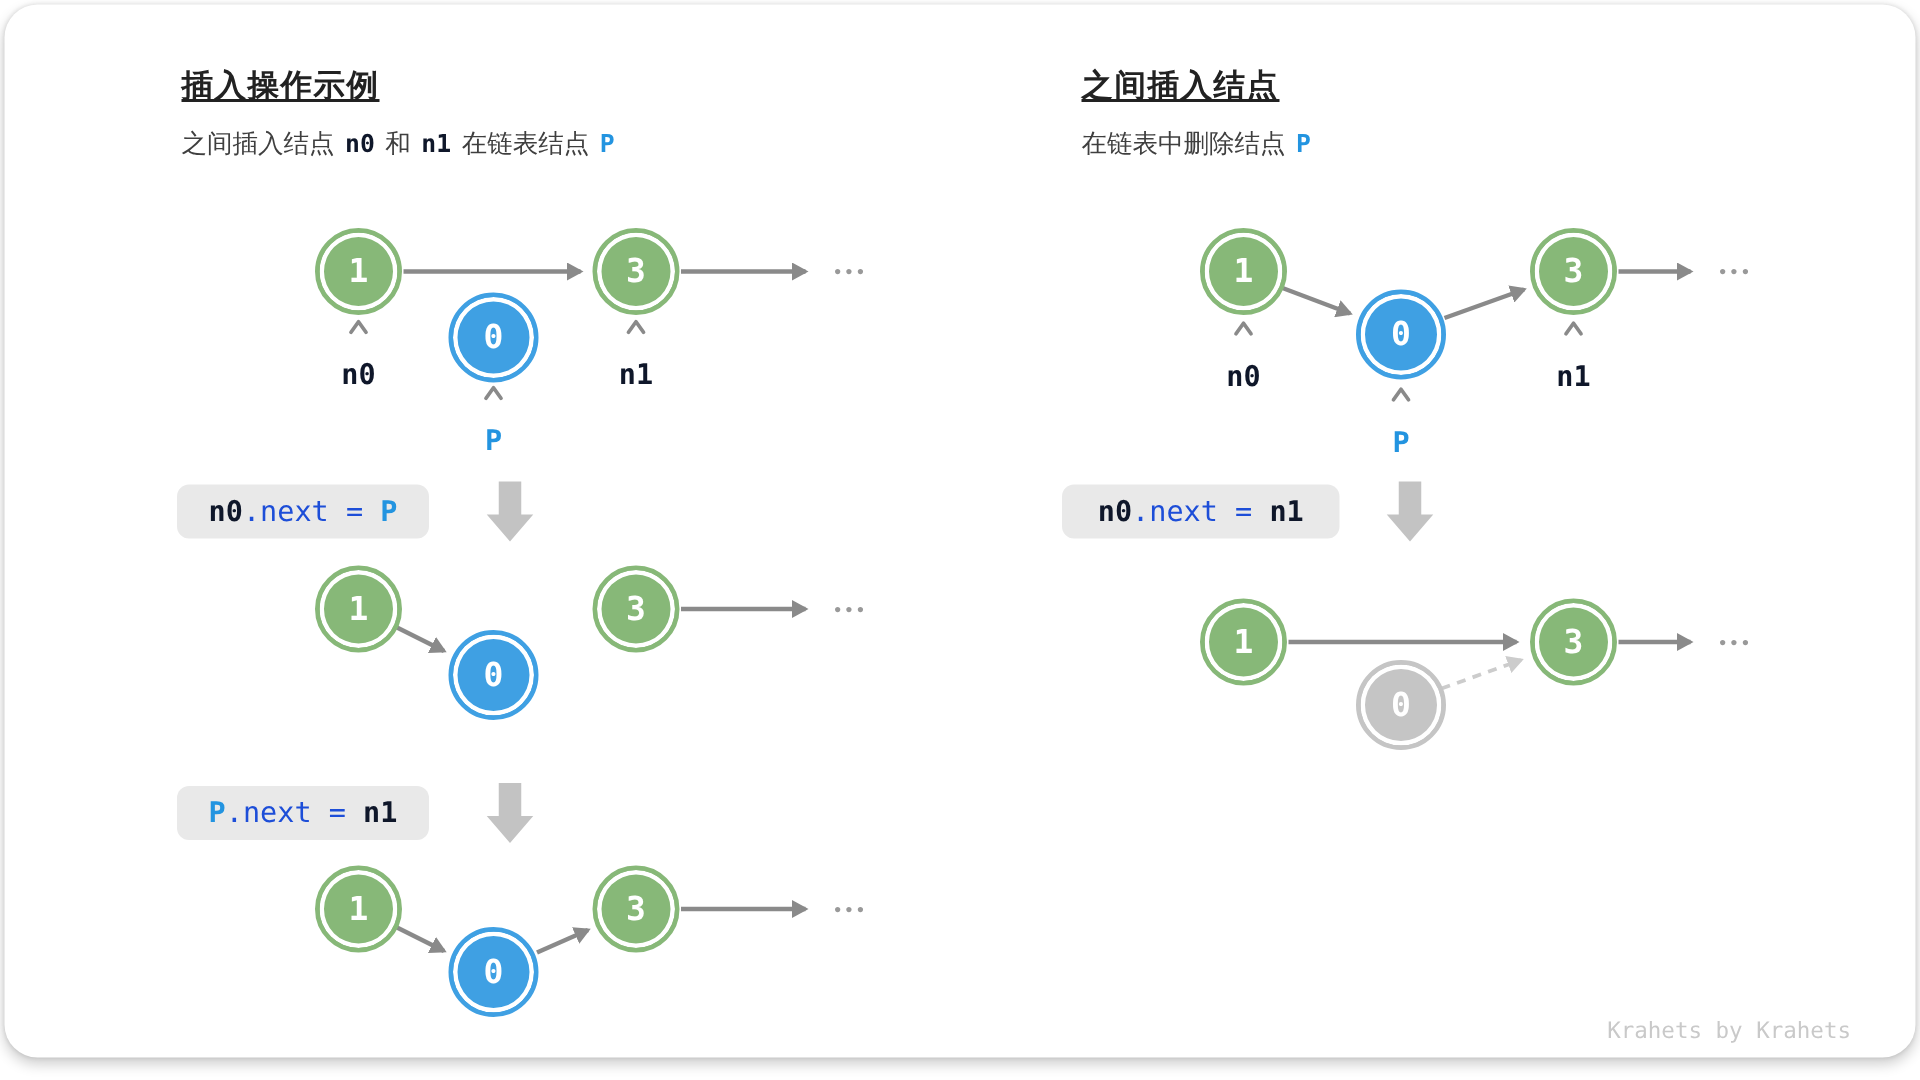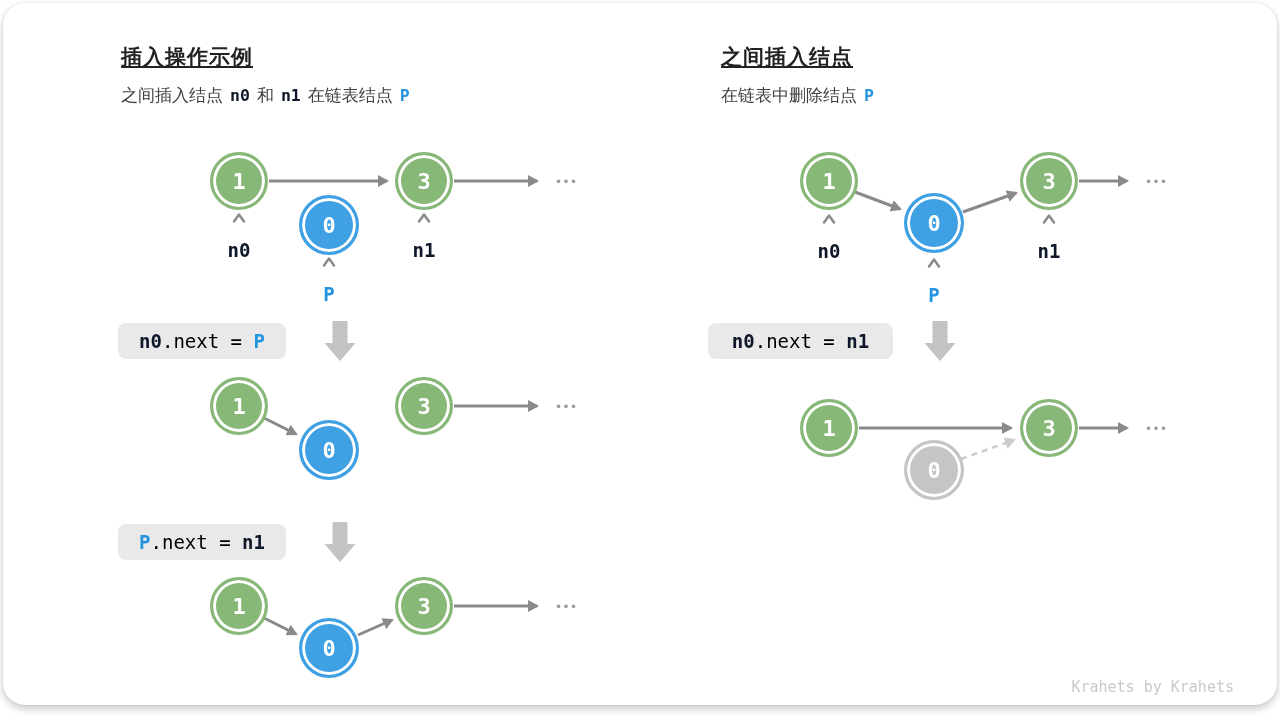--- a/index.html
+++ b/index.html
@@ -23,21 +23,21 @@
   .node.gray{width:60px;height:60px;background:#c5c5c5;border:3px solid #c5c5c5;
              box-shadow:inset 0 0 0 3px #ffffff;}
   .ptr{position:absolute;transform:translate(-50%,-50%);font-family:"DejaVu Sans Mono","Liberation Mono",monospace;
        font-weight:700;font-size:19px;white-space:nowrap;}
   .dots{position:absolute;transform:translate(-50%,-50%);color:#999999;font-size:13px;
         letter-spacing:3px;padding-left:3px;white-space:nowrap;}
   .code{position:absolute;height:36px;background:#e9e9e9;border-radius:8px;display:flex;
         align-items:center;justify-content:center;font-family:"DejaVu Sans Mono","Liberation Mono",monospace;
         font-size:19px;white-space:pre;}
   .code .lhs,.code .rhs{font-weight:700;}
-  .code .mid{color:#000000;}
+  .code .mid{color:#1d4ed8;}
   .credit{position:absolute;right:43px;top:675px;font-family:"DejaVu Sans Mono","Liberation Mono",monospace;
           font-size:15px;color:#c9c9c9;white-space:nowrap;}
 </style>
 </head>
 <body>
 
 <div class="card">
 
   <svg class="layer" viewBox="0 0 1280 720">
     <defs>

